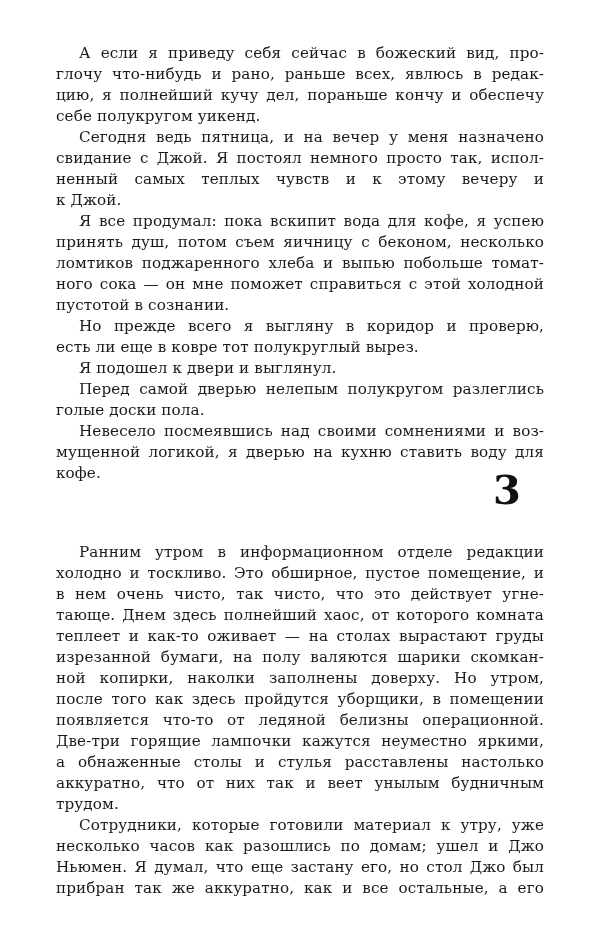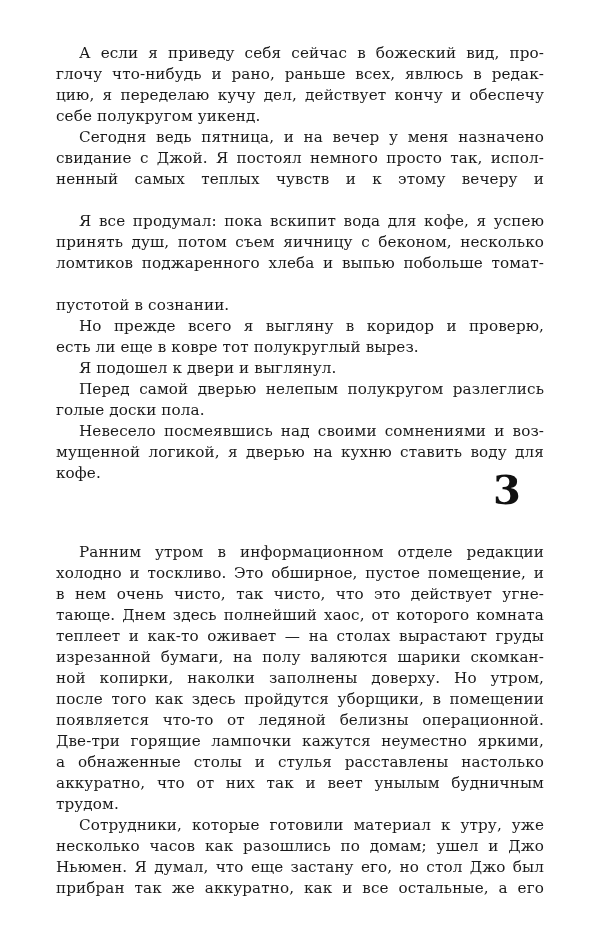--- a/index.html
+++ b/index.html
@@ -51,30 +51,32 @@
       color: #111;
     }
   </style>
 </head>
 <body>
 
 <div class="page">
 
   <div class="line indent" style="top:43px">А если я приведу себя сейчас в божеский вид, про-</div>
   <div class="line" style="top:64px">глочу что-нибудь и рано, раньше всех, явлюсь в редак-</div>
-  <div class="line" style="top:85px">цию, я переделаю кучу дел, действует кончу и обеспечу</div>
+  <div class="line" style="top:85px">цию, я полнейший кучу дел, пораньше кончу и обеспечу</div>
   <div class="line last" style="top:106px">себе полукругом уикенд.</div>
 
   <div class="line indent" style="top:127px">Сегодня ведь пятница, и на вечер у меня назначено</div>
   <div class="line" style="top:148px">свидание с Джой. Я постоял немного просто так, испол-</div>
   <div class="line" style="top:169px">ненный самых теплых чувств и к этому вечеру и</div>
+  <div class="line last" style="top:190px">к Джой.</div>
 
   <div class="line indent" style="top:211px">Я все продумал: пока вскипит вода для кофе, я успею</div>
   <div class="line" style="top:232px">принять душ, потом съем яичницу с беконом, несколько</div>
   <div class="line" style="top:253px">ломтиков поджаренного хлеба и выпью побольше томат-</div>
+  <div class="line" style="top:274px">ного сока — он мне поможет справиться с этой холодной</div>
   <div class="line last" style="top:295px">пустотой в сознании.</div>
 
   <div class="line indent" style="top:316px">Но прежде всего я выгляну в коридор и проверю,</div>
   <div class="line last" style="top:337px">есть ли еще в ковре тот полукруглый вырез.</div>
 
   <div class="line indent last" style="top:358px">Я подошел к двери и выглянул.</div>
 
   <div class="line indent" style="top:379px">Перед самой дверью нелепым полукругом разлеглись</div>
   <div class="line last" style="top:400px">голые доски пола.</div>
 

